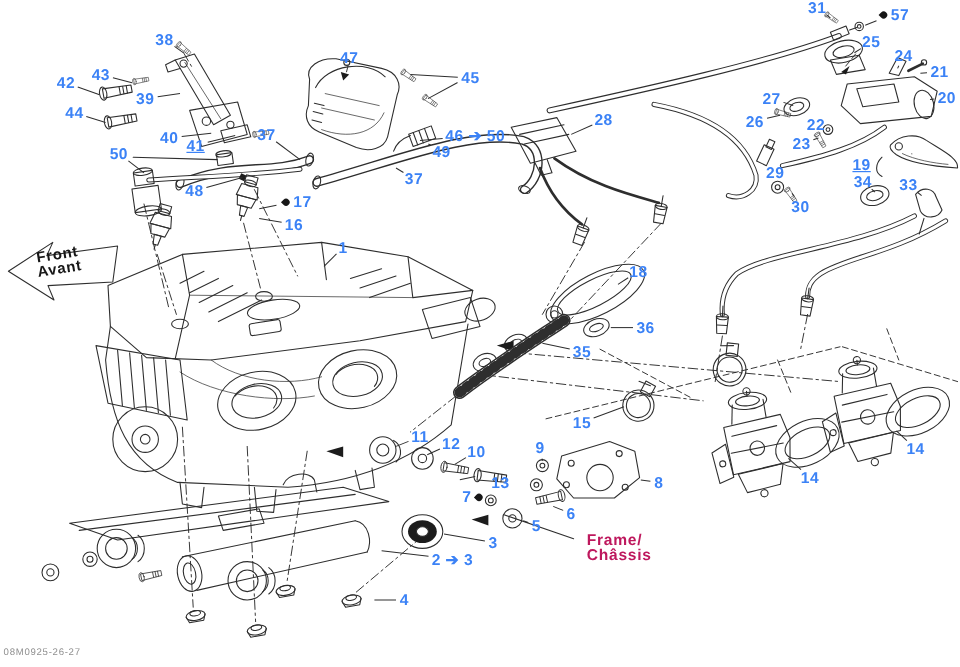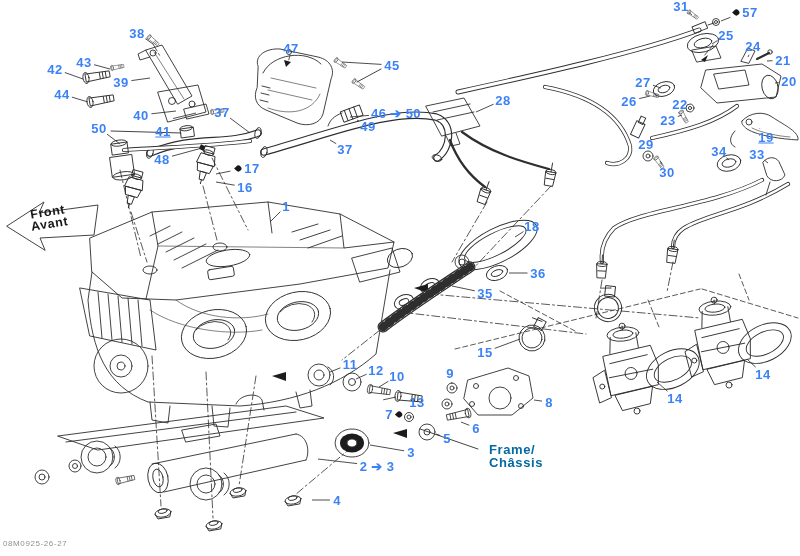--- a/index.html
+++ b/index.html
@@ -21,21 +21,21 @@
   #art .dash{stroke-dasharray:5 3;stroke-width:.8}
   #art .dd{stroke-dasharray:8 3 2 3;stroke-width:.8}
   #leaders line{stroke:#2e2e2e;stroke-width:.85}
   .callout{position:absolute;transform:translate(-50%,-50%);font-weight:bold;font-size:13px;
            color:#3b82f6;white-space:nowrap;letter-spacing:.4px;line-height:1}
   .callout .drop{display:inline-block;width:6px;height:6px;background:#171717;
            border-radius:0 50% 50% 50%;transform:rotate(-45deg);margin:0 3px 1px 3px;vertical-align:middle}
   .front-arrow-text{position:absolute;left:30px;top:206px;transform:rotate(-9deg);
            font-weight:bold;font-size:12.5px;color:#171717;letter-spacing:.6px;text-align:center;line-height:12px}
   .frame-label{position:absolute;left:516px;top:456px;transform:translate(-50%,-50%);
-           font-weight:bold;font-size:13px;color:#0369a1;letter-spacing:.6px;line-height:13px;text-align:left}
+           font-weight:bold;font-size:13px;color:#be185d;letter-spacing:.6px;line-height:13px;text-align:left}
   .figure-code{position:absolute;left:3px;top:539px;font-size:8px;color:#8f8f8f;letter-spacing:.6px}
 </style>
 </head>
 <body>
 
 <div class="stage">
 
   <svg id="art" class="layer" width="800" height="556" viewBox="0 0 800 556">
     <defs>
       <g id="carb">
@@ -455,21 +455,21 @@
       <line x1="755.7" y1="367.2" x2="747" y2="359"></line>
     </svg>
 
   <div style="position:absolute;left:0;top:0;width:800px;height:556px">
       <div class="callout" style="left: 137px; top: 33px;"><span>38</span></div>
       <div class="callout" style="left: 55px; top: 69px;"><span>42</span></div>
       <div class="callout" style="left: 84px; top: 62px;"><span>43</span></div>
       <div class="callout" style="left: 62px; top: 94px;"><span>44</span></div>
       <div class="callout" style="left: 121px; top: 82px;"><span>39</span></div>
       <div class="callout" style="left: 141px; top: 115px;"><span>40</span></div>
-      <div class="callout" style="left: 163px; top: 131px; text-decoration: underline;"><span>41</span></div>
+      <div class="callout" style="left: 163px; top: 121px; text-decoration: underline;"><span>41</span></div>
       <div class="callout" style="left: 291px; top: 48px;"><span>47</span></div>
       <div class="callout" style="left: 392px; top: 65px;"><span>45</span></div>
       <div class="callout" style="left: 396px; top: 113px;"><span>46 ➔ 50</span></div>
       <div class="callout" style="left: 368px; top: 126px;"><span>49</span></div>
       <div class="callout" style="left: 222px; top: 112px;"><span>37</span></div>
       <div class="callout" style="left: 345px; top: 149px;"><span>37</span></div>
       <div class="callout" style="left: 99px; top: 128px;"><span>50</span></div>
       <div class="callout" style="left: 162px; top: 159px;"><span>48</span></div>
       <div class="callout" style="left: 246px; top: 168px;"><span class="drop"></span><span>17</span></div>
       <div class="callout" style="left: 245px; top: 187px;"><span>16</span></div>
@@ -478,21 +478,21 @@
       <div class="callout" style="left: 681px; top: 6px;"><span>31</span></div>
       <div class="callout" style="left: 744px; top: 12px;"><span class="drop"></span><span>57</span></div>
       <div class="callout" style="left: 726px; top: 35px;"><span>25</span></div>
       <div class="callout" style="left: 753px; top: 46px;"><span>24</span></div>
       <div class="callout" style="left: 783px; top: 60px;"><span>21</span></div>
       <div class="callout" style="left: 789px; top: 81px;"><span>20</span></div>
       <div class="callout" style="left: 643px; top: 82px;"><span>27</span></div>
       <div class="callout" style="left: 629px; top: 101px;"><span>26</span></div>
       <div class="callout" style="left: 680px; top: 104px;"><span>22</span></div>
       <div class="callout" style="left: 668px; top: 120px;"><span>23</span></div>
-      <div class="callout" style="left: 766px; top: 137px; text-decoration: underline;"><span>19</span></div>
+      <div class="callout" style="left: 718px; top: 137px; text-decoration: underline;"><span>19</span></div>
       <div class="callout" style="left: 646px; top: 144px;"><span>29</span></div>
       <div class="callout" style="left: 667px; top: 172px;"><span>30</span></div>
       <div class="callout" style="left: 719px; top: 151px;"><span>34</span></div>
       <div class="callout" style="left: 757px; top: 154px;"><span>33</span></div>
       <div class="callout" style="left: 532px; top: 226px;"><span>18</span></div>
       <div class="callout" style="left: 538px; top: 273px;"><span>36</span></div>
       <div class="callout" style="left: 485px; top: 293px;"><span>35</span></div>
       <div class="callout" style="left: 485px; top: 352px; text-align: right;"><span>15</span></div>
       <div class="callout" style="left: 350px; top: 364px;"><span>11</span></div>
       <div class="callout" style="left: 376px; top: 370px;"><span>12</span></div>

